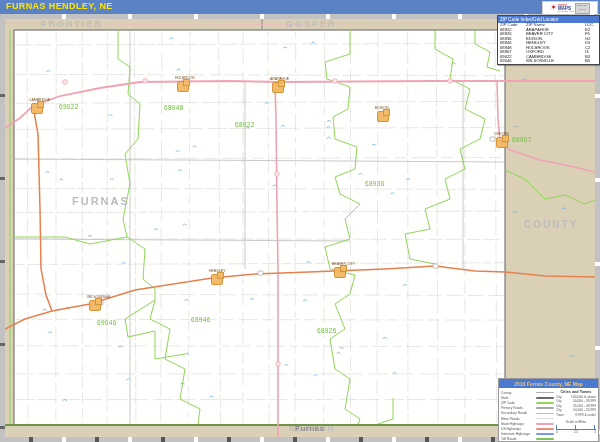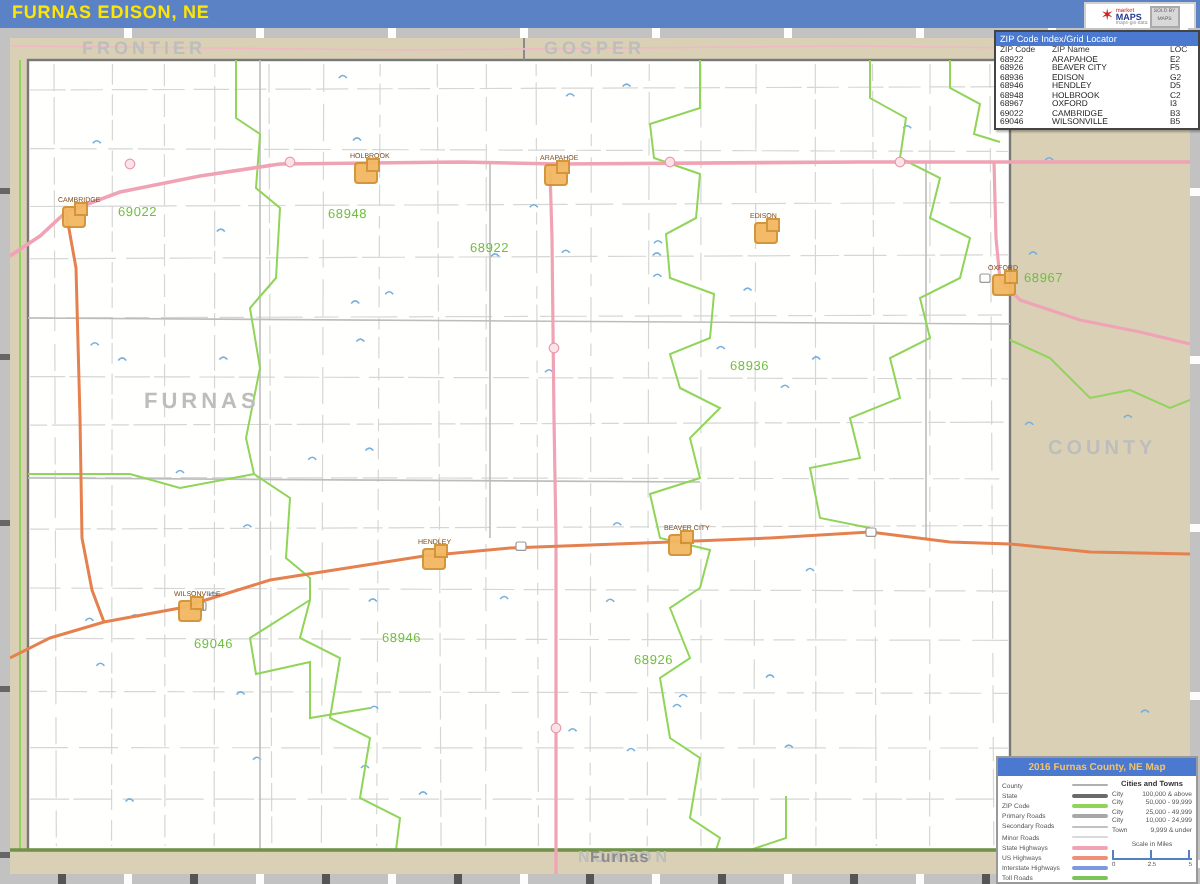--- a/index.html
+++ b/index.html
@@ -72,21 +72,21 @@
   .lg-scale{margin-top:3px;}
   .lg-scale-label{font-size:3.3px;color:#555;text-align:center;}
   .lg-scale-bar{margin-top:1px;height:4px;border-bottom:1.2px solid #5580c0;position:relative;
        background:repeating-linear-gradient(90deg,#5580c0 0 1px,transparent 1px 19px);}
   .lg-scale-ticks{display:flex;justify-content:space-between;font-size:3px;color:#555;}
 </style>
 </head>
 <body>
 
 <div class="titlebar">
-  <span class="maptitle">FURNAS EDISON, NE</span>
+  <span class="maptitle">FURNAS HENDLEY, NE</span>
   <div class="logo-box">
     <span class="logo-star">✶</span>
     <span class="logo-txt">
       <span class="logo-market">market</span>
       <span class="logo-maps">MAPS</span>
       <span class="logo-tag">maps-gis-data</span>
     </span>
     <span class="logo-side">SOLD BY MAPS</span>
   </div>
 </div>
@@ -237,21 +237,21 @@
         <circle cx="558" cy="10" r="2.2" fill="#fbe3e8" stroke="#e79aac" stroke-width="0.6"></circle>
         <rect x="93" y="282" width="5" height="4.2" rx="1" fill="#fff" stroke="#999" stroke-width="0.6"></rect>
         <rect x="253" y="252" width="5" height="4.2" rx="1" fill="#fff" stroke="#999" stroke-width="0.6"></rect>
         <rect x="428" y="245" width="5" height="4.2" rx="1" fill="#fff" stroke="#999" stroke-width="0.6"></rect>
         <rect x="485" y="118" width="5" height="4.2" rx="1" fill="#fff" stroke="#999" stroke-width="0.6"></rect>
       </g>
     </svg>
 
     <div id="label-layer">
         <span class="lbl county-label" style="left: 36px; top: 0px; font-size: 9px;">FRONTIER</span>
-        <span class="lbl county-label" style="left: 267px; top: 0px; font-size: 9px;">GOSPER</span>
+        <span class="lbl county-label" style="left: 281px; top: 0px; font-size: 9px;">GOSPER</span>
         <span class="lbl county-label" style="left: 519px; top: 200px; font-size: 10px;">COUNTY</span>
         <span class="lbl county-label" style="left: 43px; top: 176px; font-size: 11px; padding-left: 24px;">FURNAS</span>
         <span class="lbl county-label" style="left: 256px; top: 405px; font-size: 8px; padding-left: 28px;">NORTON</span>
         <span class="lbl state-label" style="left: 290px; top: 405px; font-size: 8px;">Furnas</span>
         <span class="lbl zip-label" style="left: 54px; top: 84px;">69022</span>
         <span class="lbl zip-label" style="left: 159px; top: 85px;">68948</span>
         <span class="lbl zip-label" style="left: 230px; top: 102px;">68922</span>
         <span class="lbl zip-label" style="left: 360px; top: 161px;">68936</span>
         <span class="lbl zip-label" style="left: 507px; top: 117px;">68967</span>
         <span class="lbl zip-label" style="left: 312px; top: 308px;">68926</span>

